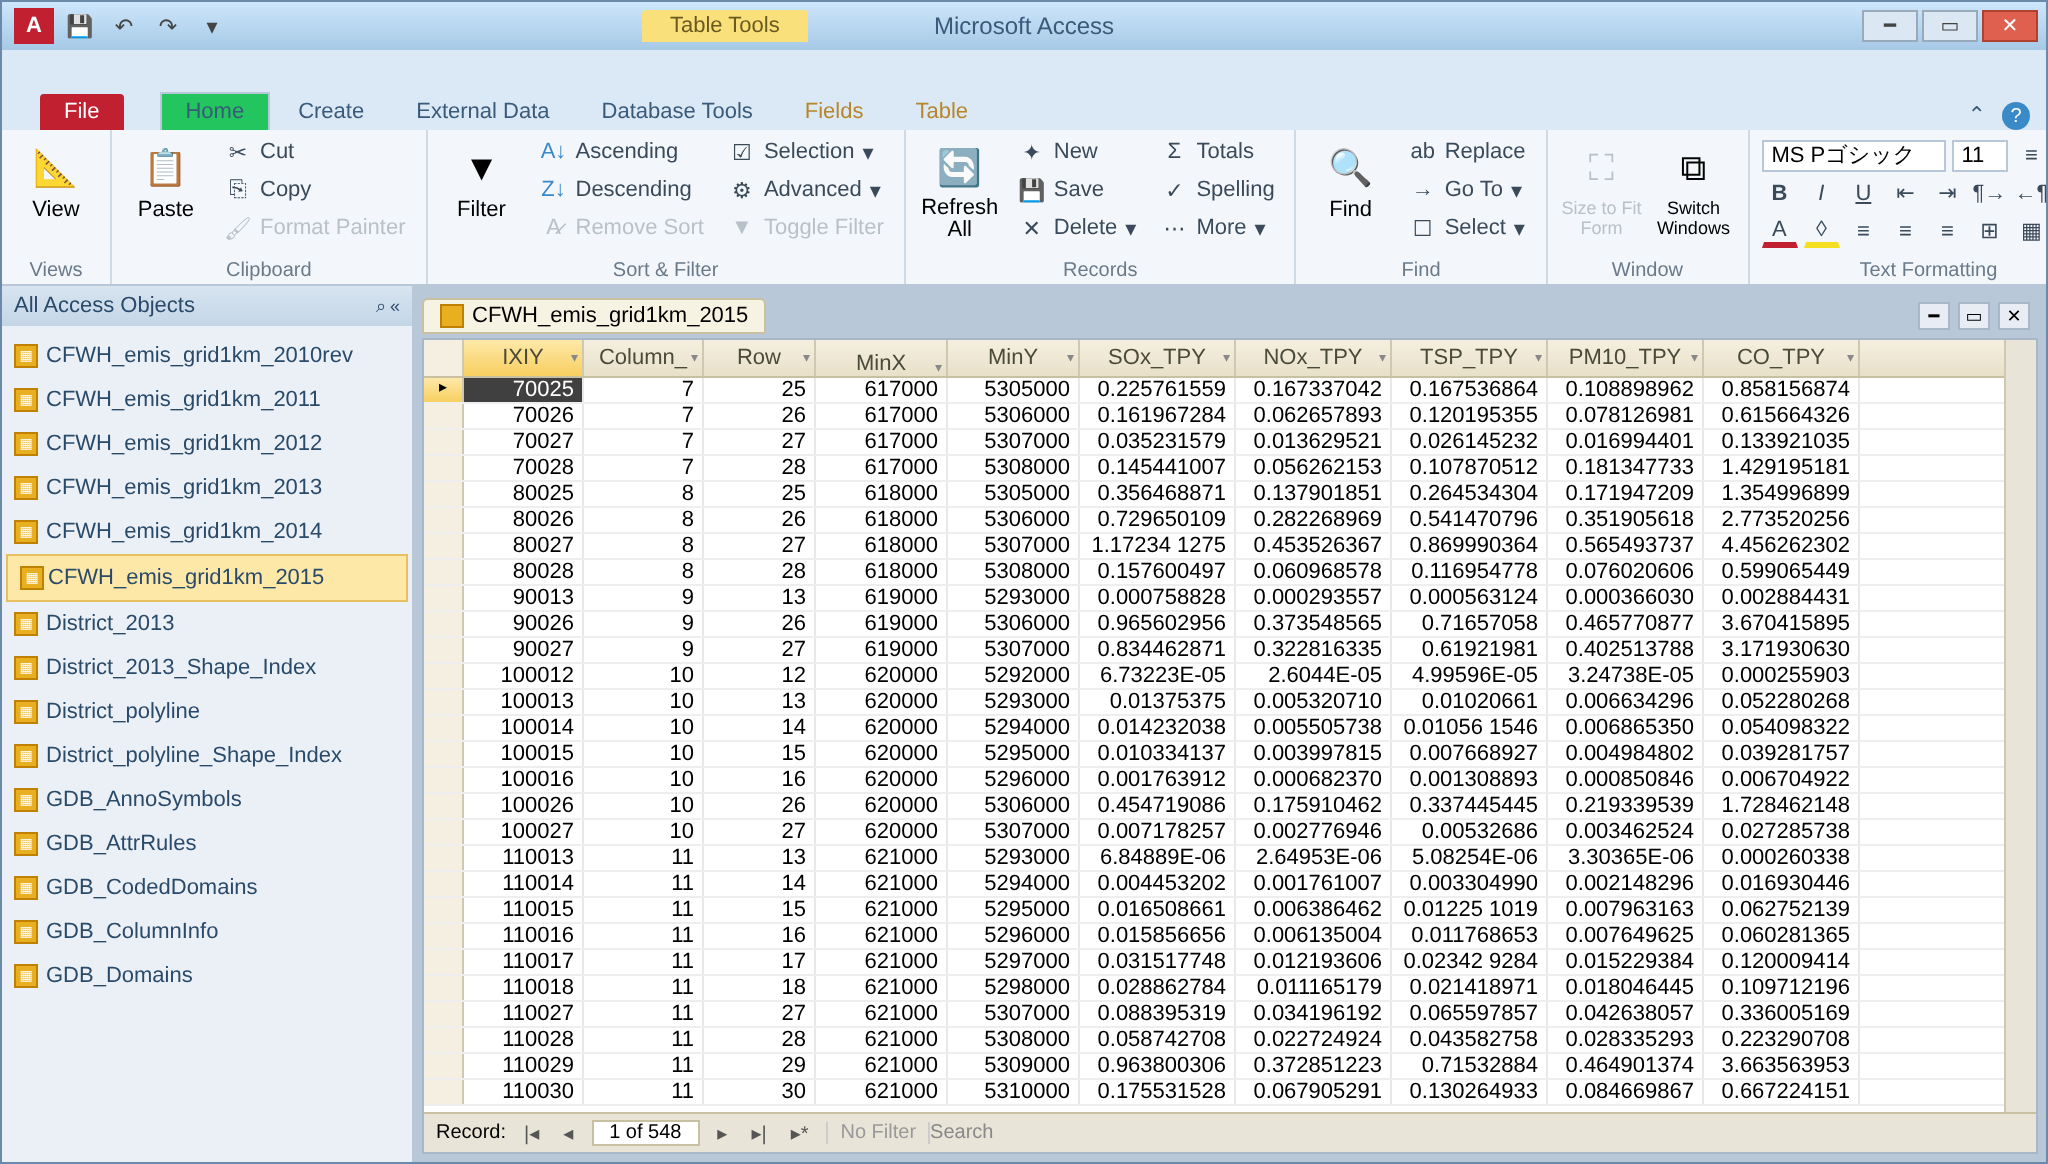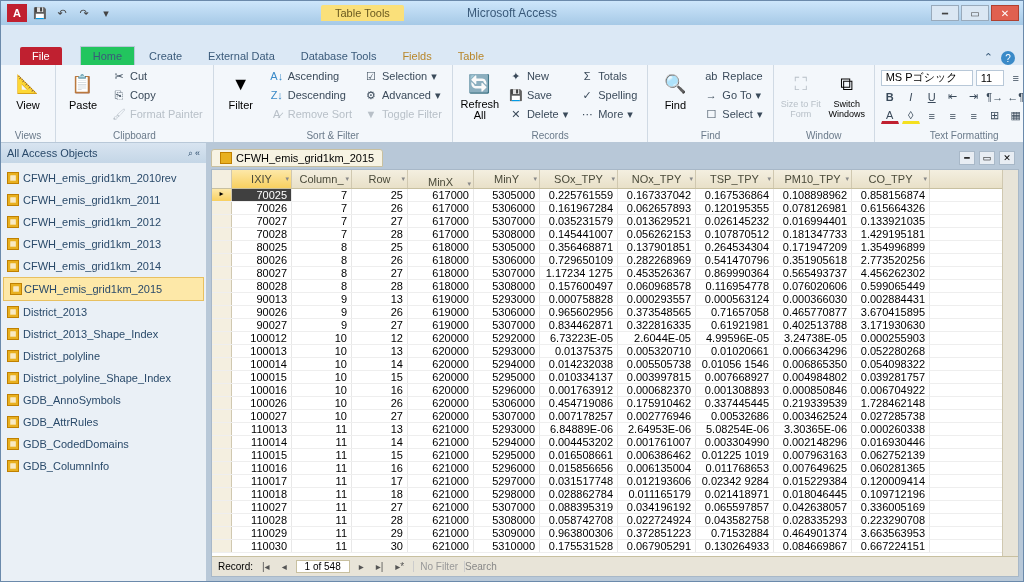--- a/index.html
+++ b/index.html
@@ -318,20 +318,24 @@
           <span>GDB_AttrRules</span>
         </div>
         <div class="navitem">
           <span class="tic">▦</span>
           <span>GDB_CodedDomains</span>
         </div>
         <div class="navitem">
           <span class="tic">▦</span>
           <span>GDB_ColumnInfo</span>
         </div>
+        <div class="navitem">
+          <span class="tic">▦</span>
+          <span>GDB_Domains</span>
+        </div>
       </div>
   </div>
   <div class="doc">
     <div class="doctabs">
       <div class="doctab">
         <span class="ic"></span>
         <span>CFWH_emis_grid1km_2015</span>
       </div>
       <div class="docctl">
         <div>━</div>

